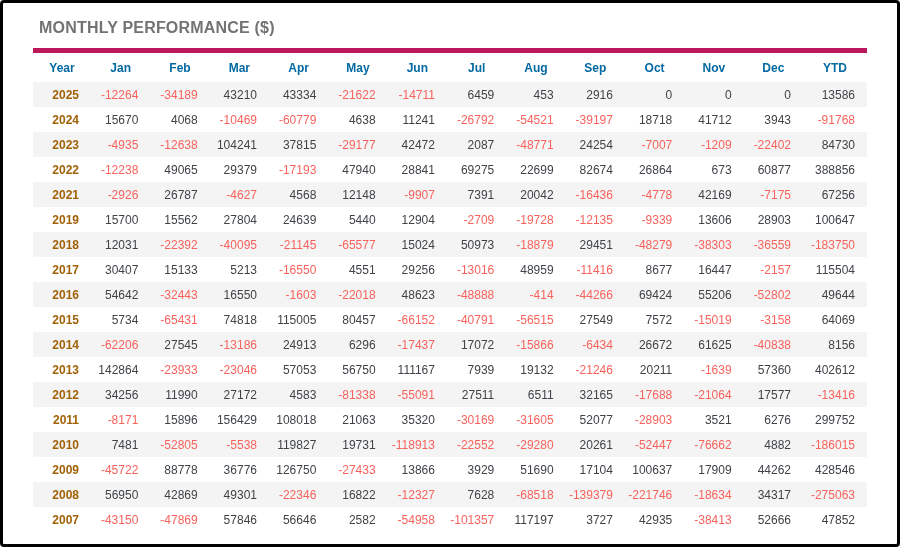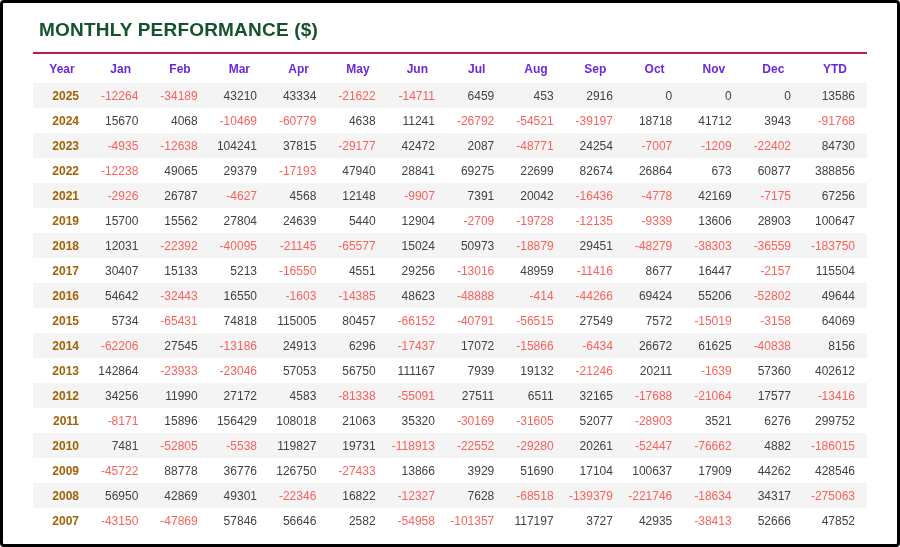--- a/index.html
+++ b/index.html
@@ -14,37 +14,37 @@
     width: 900px; height: 547px;
     border: 3px solid #000000;
     border-radius: 4px;
     background: #ffffff;
     overflow: hidden;
   }
   .content {
     padding: 6px 30px 0 30px;
   }
   .title {
-    font-size: 19px;
+    font-size: 16px;
     font-weight: bold;
     letter-spacing: 0.2px;
-    color: #14532d;
+    color: #737373;
     padding: 10px 6px 11px 6px;
-    border-bottom: 2px solid #be185d;
+    border-bottom: 5px solid #be185d;
   }
   table {
     width: 100%;
     border-collapse: collapse;
     table-layout: fixed;
     font-size: 12px;
   }
   col.year-col { width: 58px; }
   col.ytd-col  { width: 64px; }
   thead th {
-    color: #6d28d9;
+    color: #0369a1;
     font-weight: bold;
     font-size: 12px;
     text-align: center;
     padding: 8px 2px 7px 2px;
     background: #ffffff;
   }
   tbody td {
     text-align: right;
     padding: 5.5px 12px 5.5px 2px;
     color: #3f4347;
@@ -227,21 +227,21 @@
             <td class="pos">16447</td>
             <td class="neg">-2157</td>
             <td class="pos">115504</td>
           </tr>
           <tr>
             <td class="year">2016</td>
             <td class="pos">54642</td>
             <td class="neg">-32443</td>
             <td class="pos">16550</td>
             <td class="neg">-1603</td>
-            <td class="neg">-14385</td>
+            <td class="neg">-22018</td>
             <td class="pos">48623</td>
             <td class="neg">-48888</td>
             <td class="neg">-414</td>
             <td class="neg">-44266</td>
             <td class="pos">69424</td>
             <td class="pos">55206</td>
             <td class="neg">-52802</td>
             <td class="pos">49644</td>
           </tr>
           <tr>

